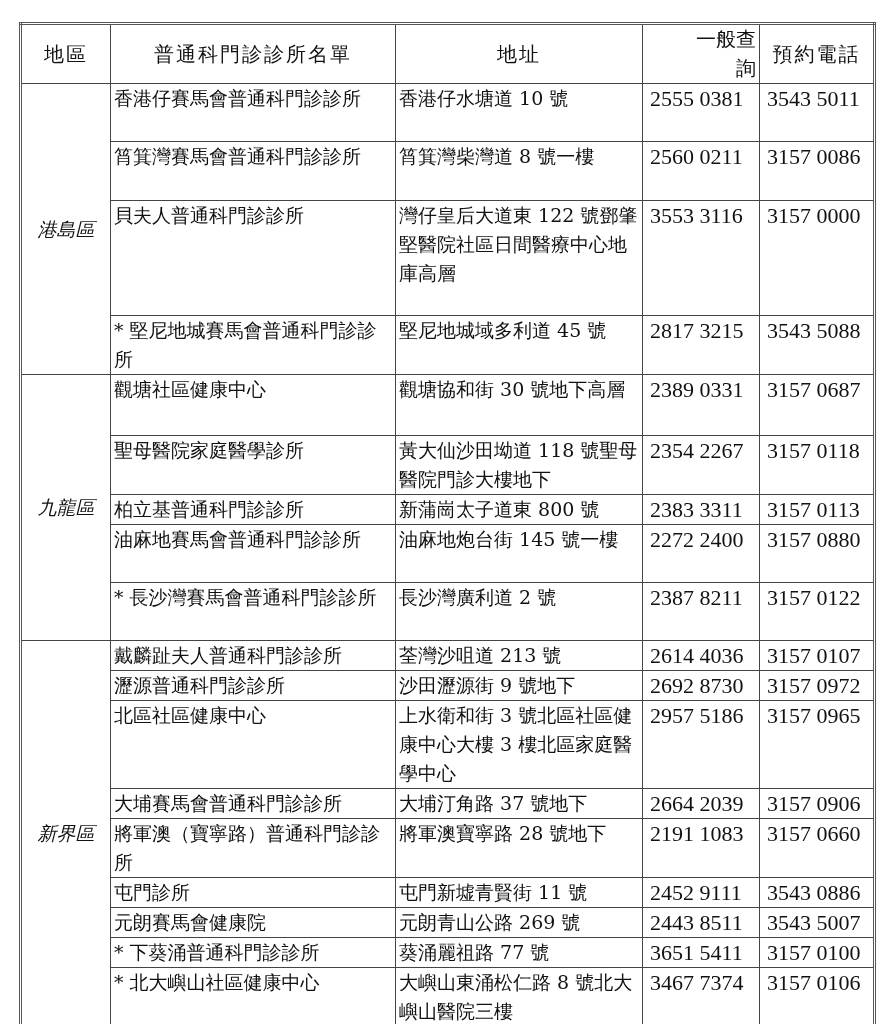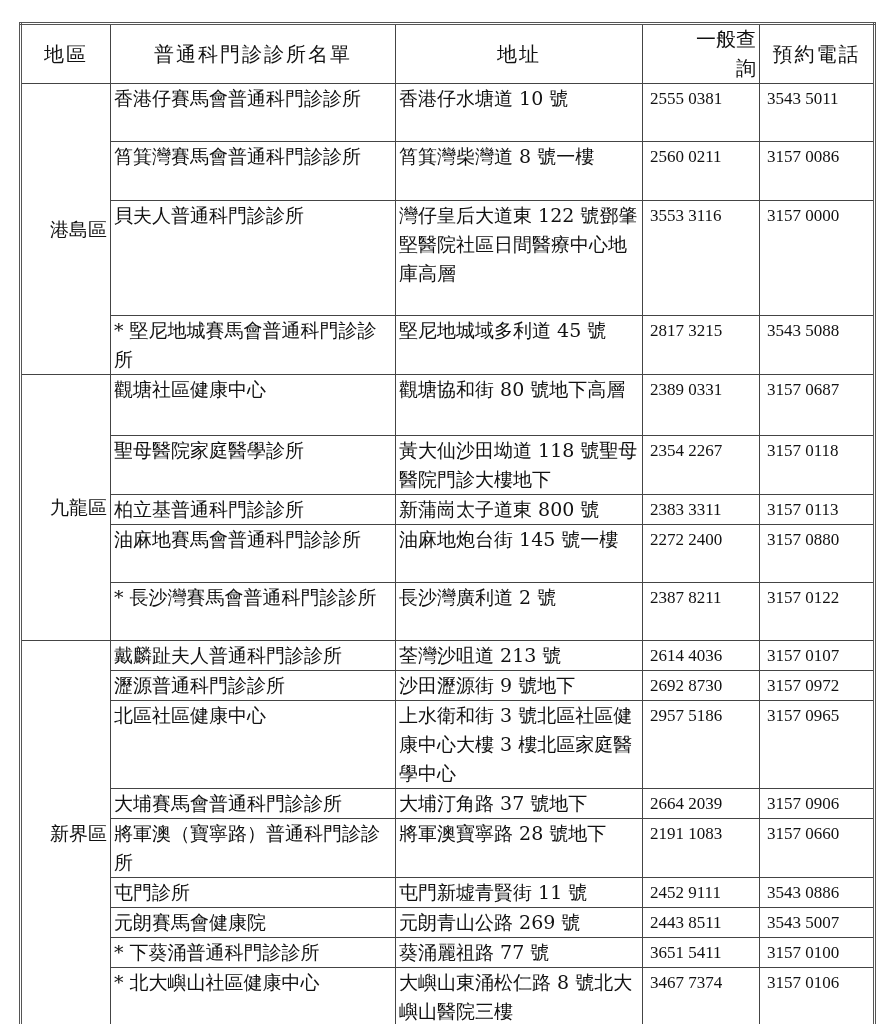--- a/index.html
+++ b/index.html
@@ -18,22 +18,22 @@
     font-size: 19px;
     line-height: 29px;
     font-weight: normal;
     overflow: hidden;
   }
   #clinic-table th {
     height: 47px; vertical-align: middle; text-align: center;
     font-size: 20px; letter-spacing: 2px;
   }
   #clinic-table th.right { text-align: right; letter-spacing: 0; padding-left: 38px; }
-  #clinic-table td.region { vertical-align: middle; text-align: right; letter-spacing: 0; }
-  #clinic-table td.num { font-family: "Liberation Serif", serif; font-size: 17px; padding-left: 7px; }
+  #clinic-table td.region { vertical-align: middle; text-align: center; letter-spacing: 0; font-style: italic; }
+  #clinic-table td.num { font-family: "Liberation Serif", serif; font-size: 22px; padding-left: 7px; }
 </style>
 </head>
 <body>
 
 <table id="clinic-table">
   <colgroup>
     <col style="width:90px">
     <col style="width:285px">
     <col style="width:247px">
     <col style="width:117px">
@@ -72,21 +72,21 @@
     <tr style="height:58px">
       <td>* 堅尼地城賽馬會普通科門診診所</td>
       <td>堅尼地城域多利道 45 號</td>
       <td class="num">2817 3215</td>
       <td class="num">3543 5088</td>
     </tr>
 
     <tr style="height:61px">
       <td class="region" rowspan="5">九龍區</td>
       <td>觀塘社區健康中心</td>
-      <td>觀塘協和街 80 號地下高層</td>
+      <td>觀塘協和街 30 號地下高層</td>
       <td class="num">2389 0331</td>
       <td class="num">3157 0687</td>
     </tr>
     <tr style="height:57px">
       <td>聖母醫院家庭醫學診所</td>
       <td>黃大仙沙田坳道 118 號聖母醫院門診大樓地下</td>
       <td class="num">2354 2267</td>
       <td class="num">3157 0118</td>
     </tr>
     <tr style="height:30px">

